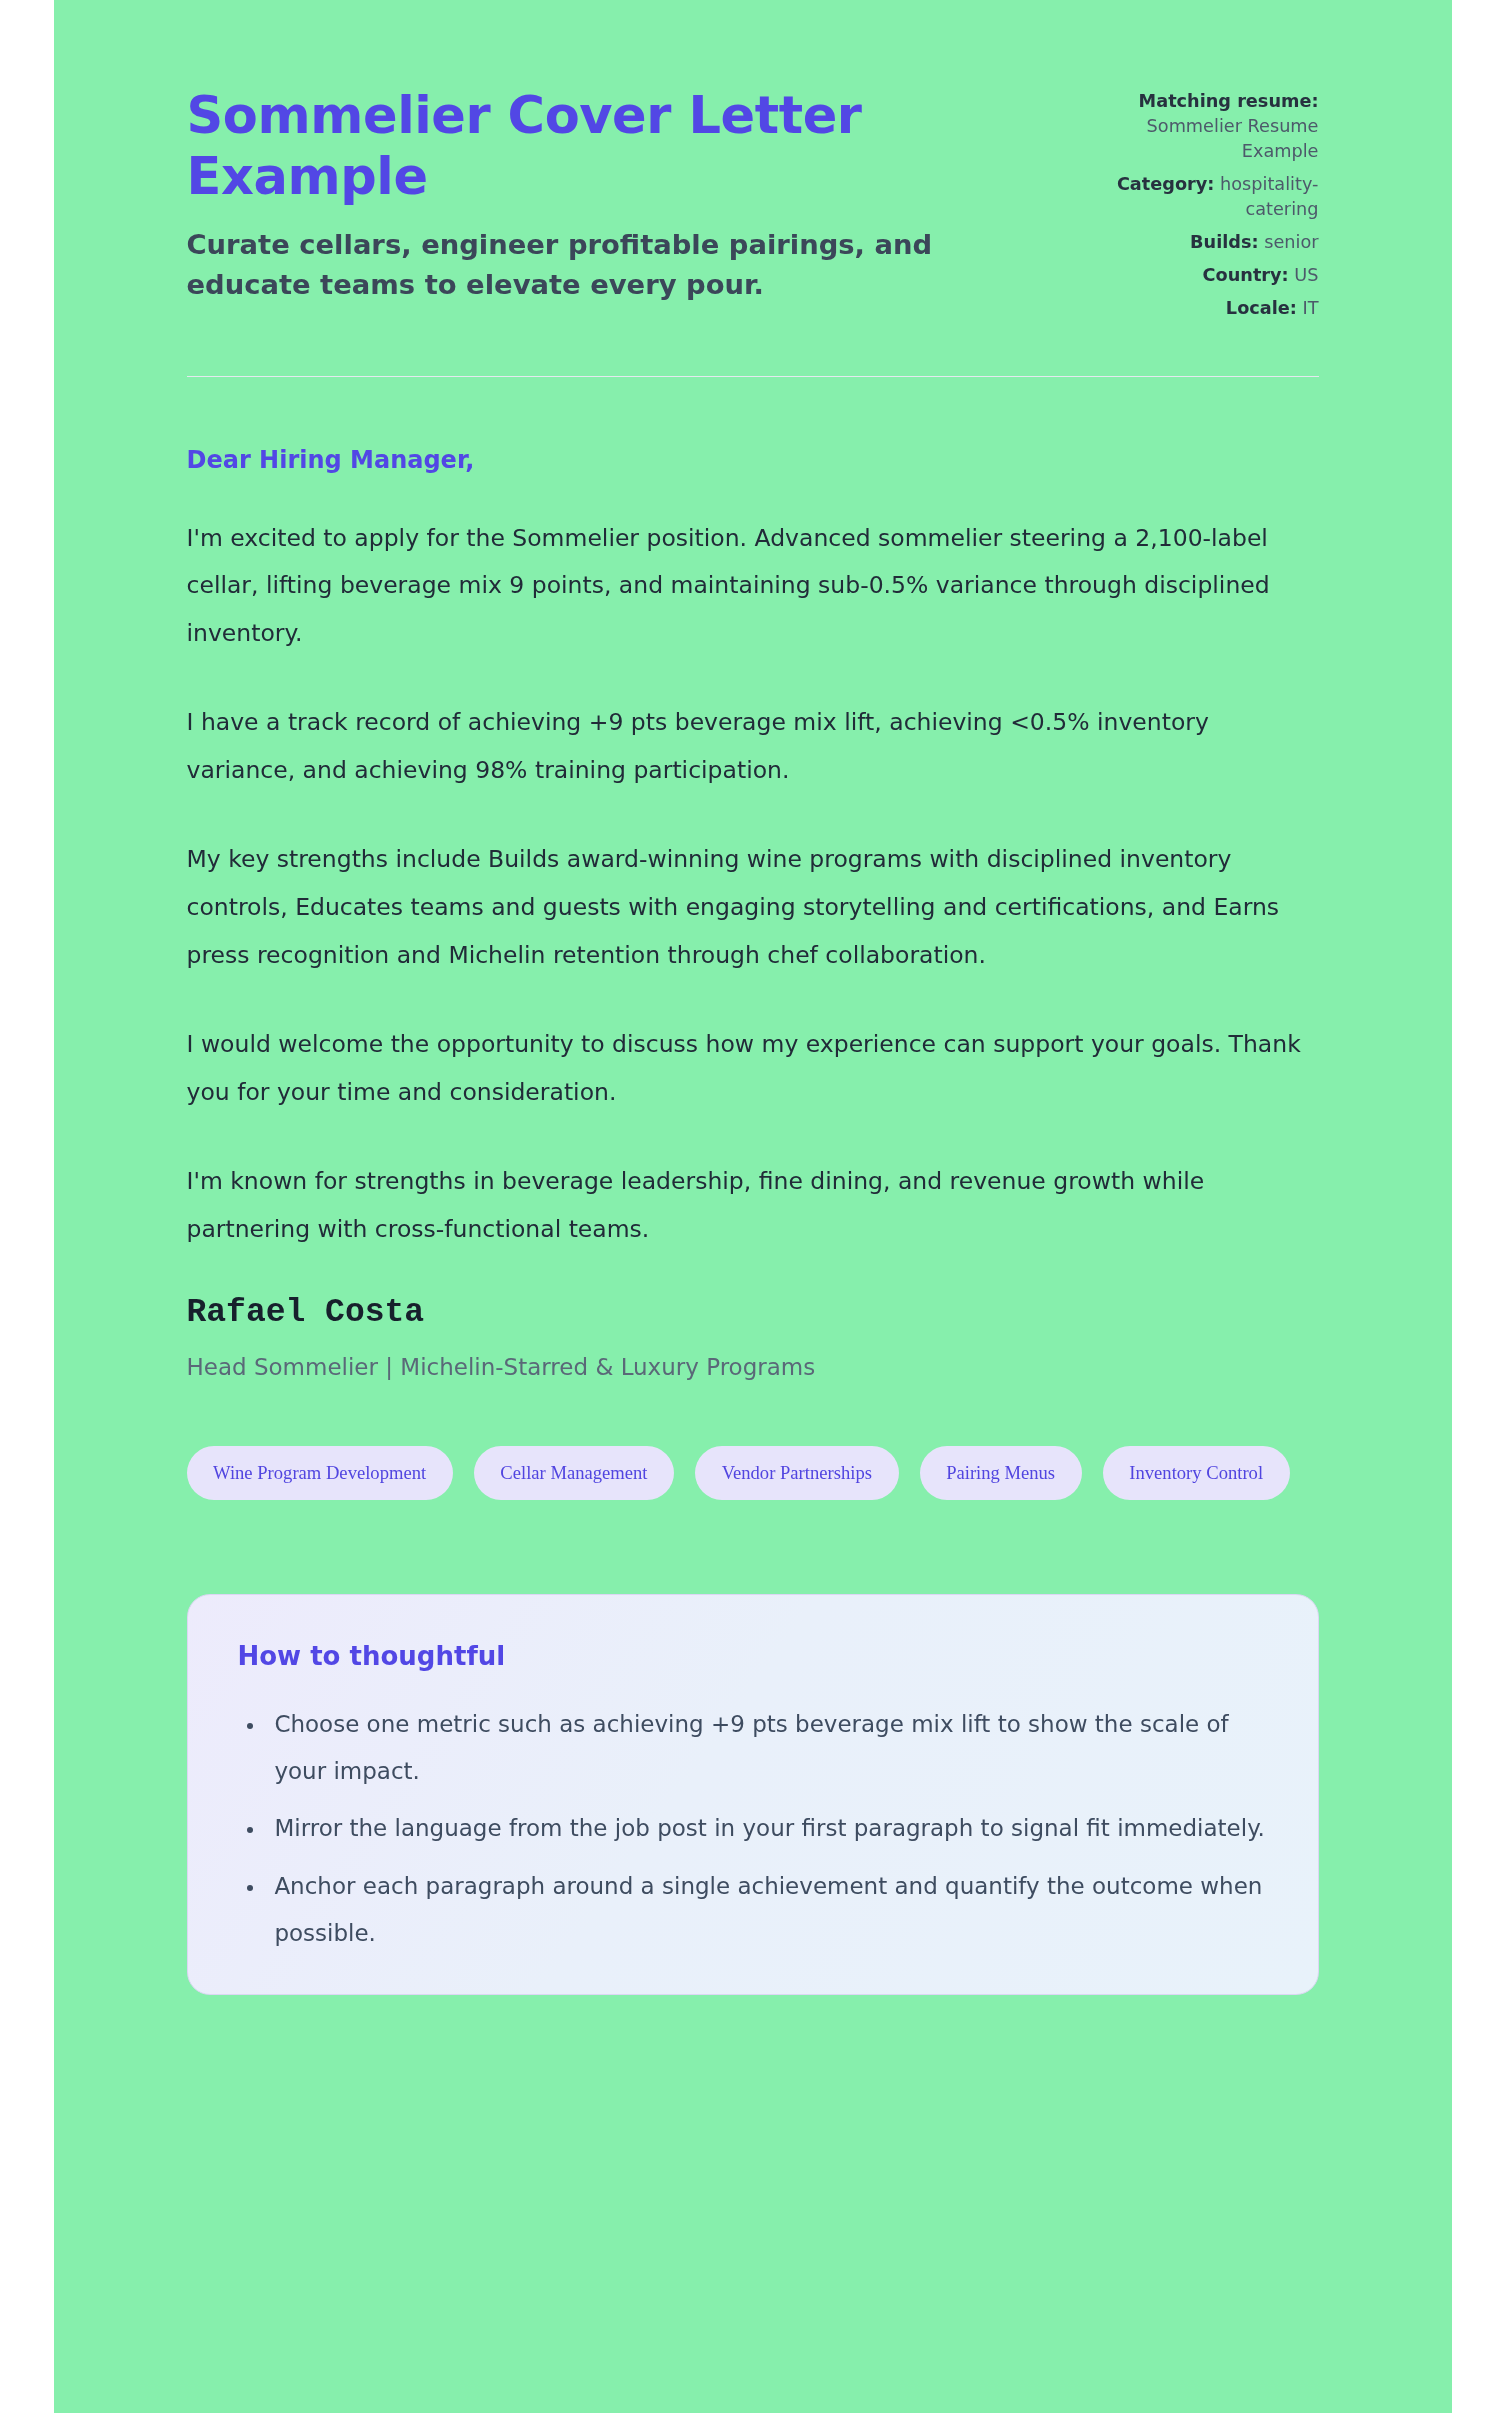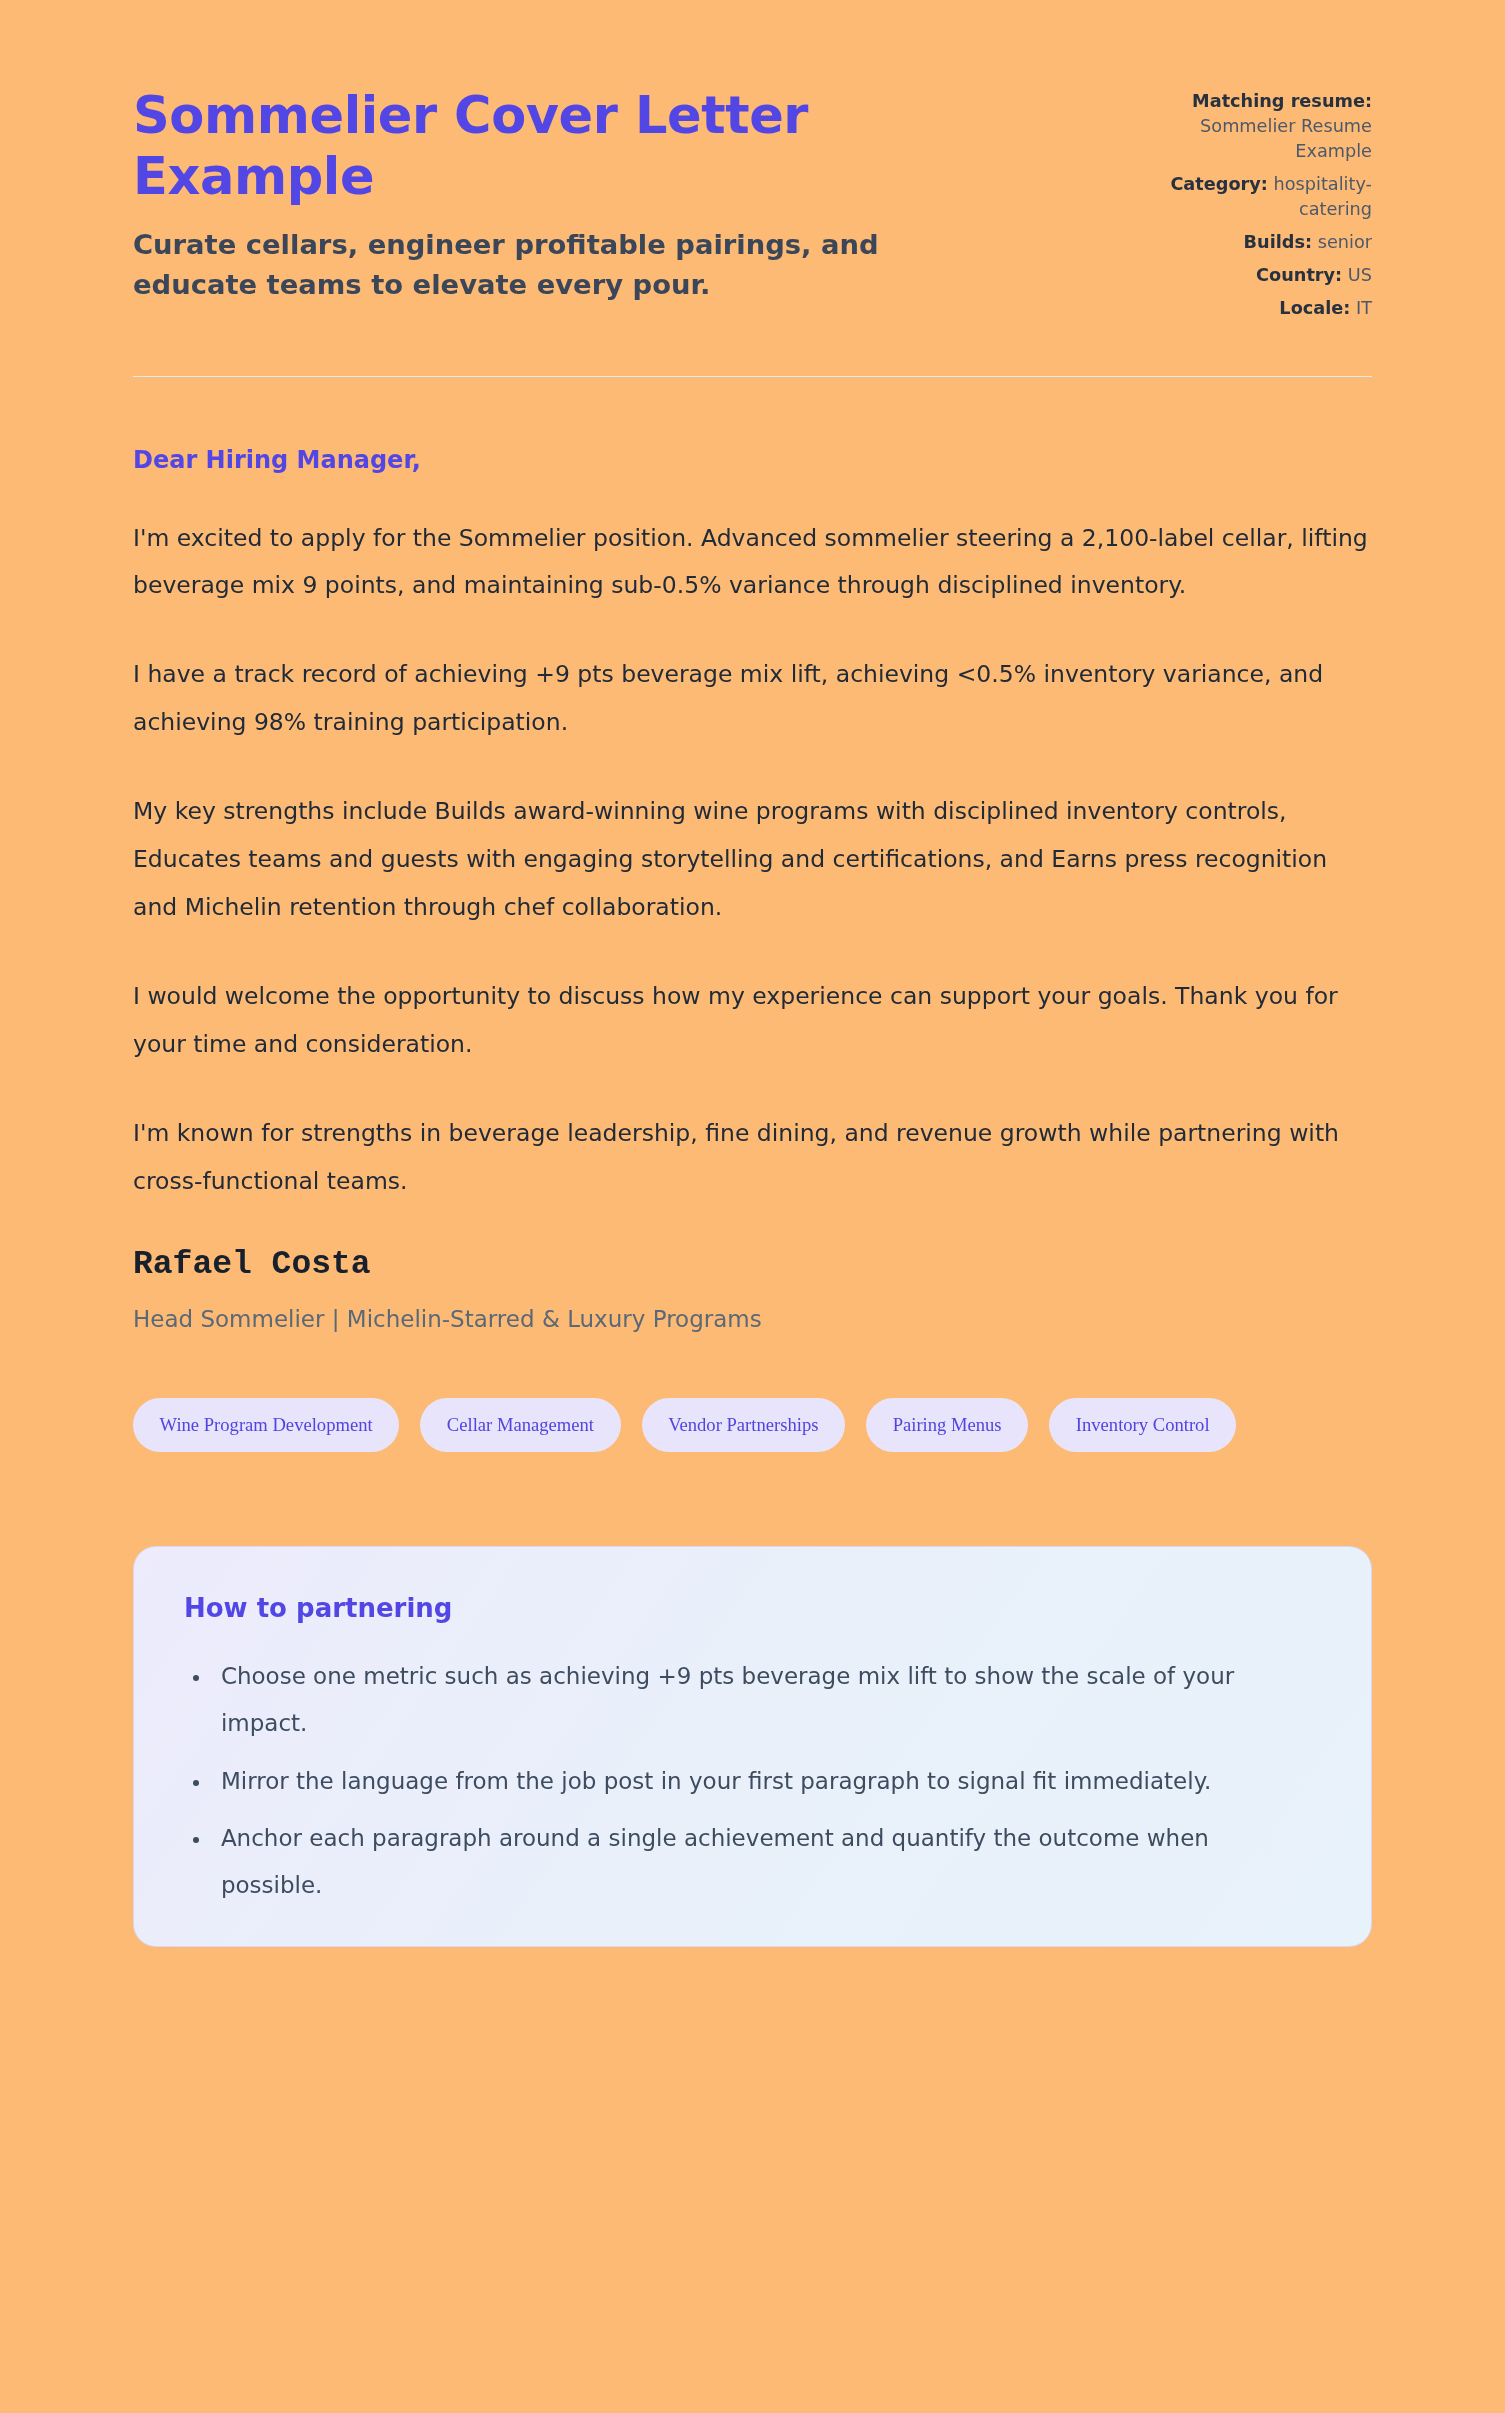--- a/index.html
+++ b/index.html
@@ -3,25 +3,25 @@
 <meta charset="utf-8">
 <style>
   * { box-sizing: border-box; }
   html, body { margin: 0; padding: 0; background: #ffffff; }
   body {
     font-family: "DejaVu Sans", "Liberation Sans", sans-serif;
     color: #212b38;
     -webkit-font-smoothing: antialiased;
   }
   .page {
-    width: 1505px;
+    width: 1398px;
     min-height: 2413px;
     margin: 0 auto;
     padding: 85px 133px 71px 133px;
-    background: #fdba74;
+    background: #86efac;
   }
 
   
   .header { display: flex; justify-content: space-between; align-items: flex-start; }
   .header-left { max-width: 885px; }
   .page-title {
     margin: 0;
     font-size: 51px;
     line-height: 1.2;
     font-weight: 700;
@@ -179,21 +179,21 @@
 
     <div class="tags">
       <span class="tag">Wine Program Development</span>
       <span class="tag">Cellar Management</span>
       <span class="tag">Vendor Partnerships</span>
       <span class="tag">Pairing Menus</span>
       <span class="tag">Inventory Control</span>
     </div>
 
     <section class="callout">
-      <h2 class="callout-title">How to partnering</h2>
+      <h2 class="callout-title">How to thoughtful</h2>
       <ul class="callout-list">
         <li>Choose one metric such as achieving +9 pts beverage mix lift to show the scale of your impact.</li>
         <li>Mirror the language from the job post in your first paragraph to signal fit immediately.</li>
         <li>Anchor each paragraph around a single achievement and quantify the outcome when possible.</li>
       </ul>
     </section>
   </main>
 
 </div>
 

